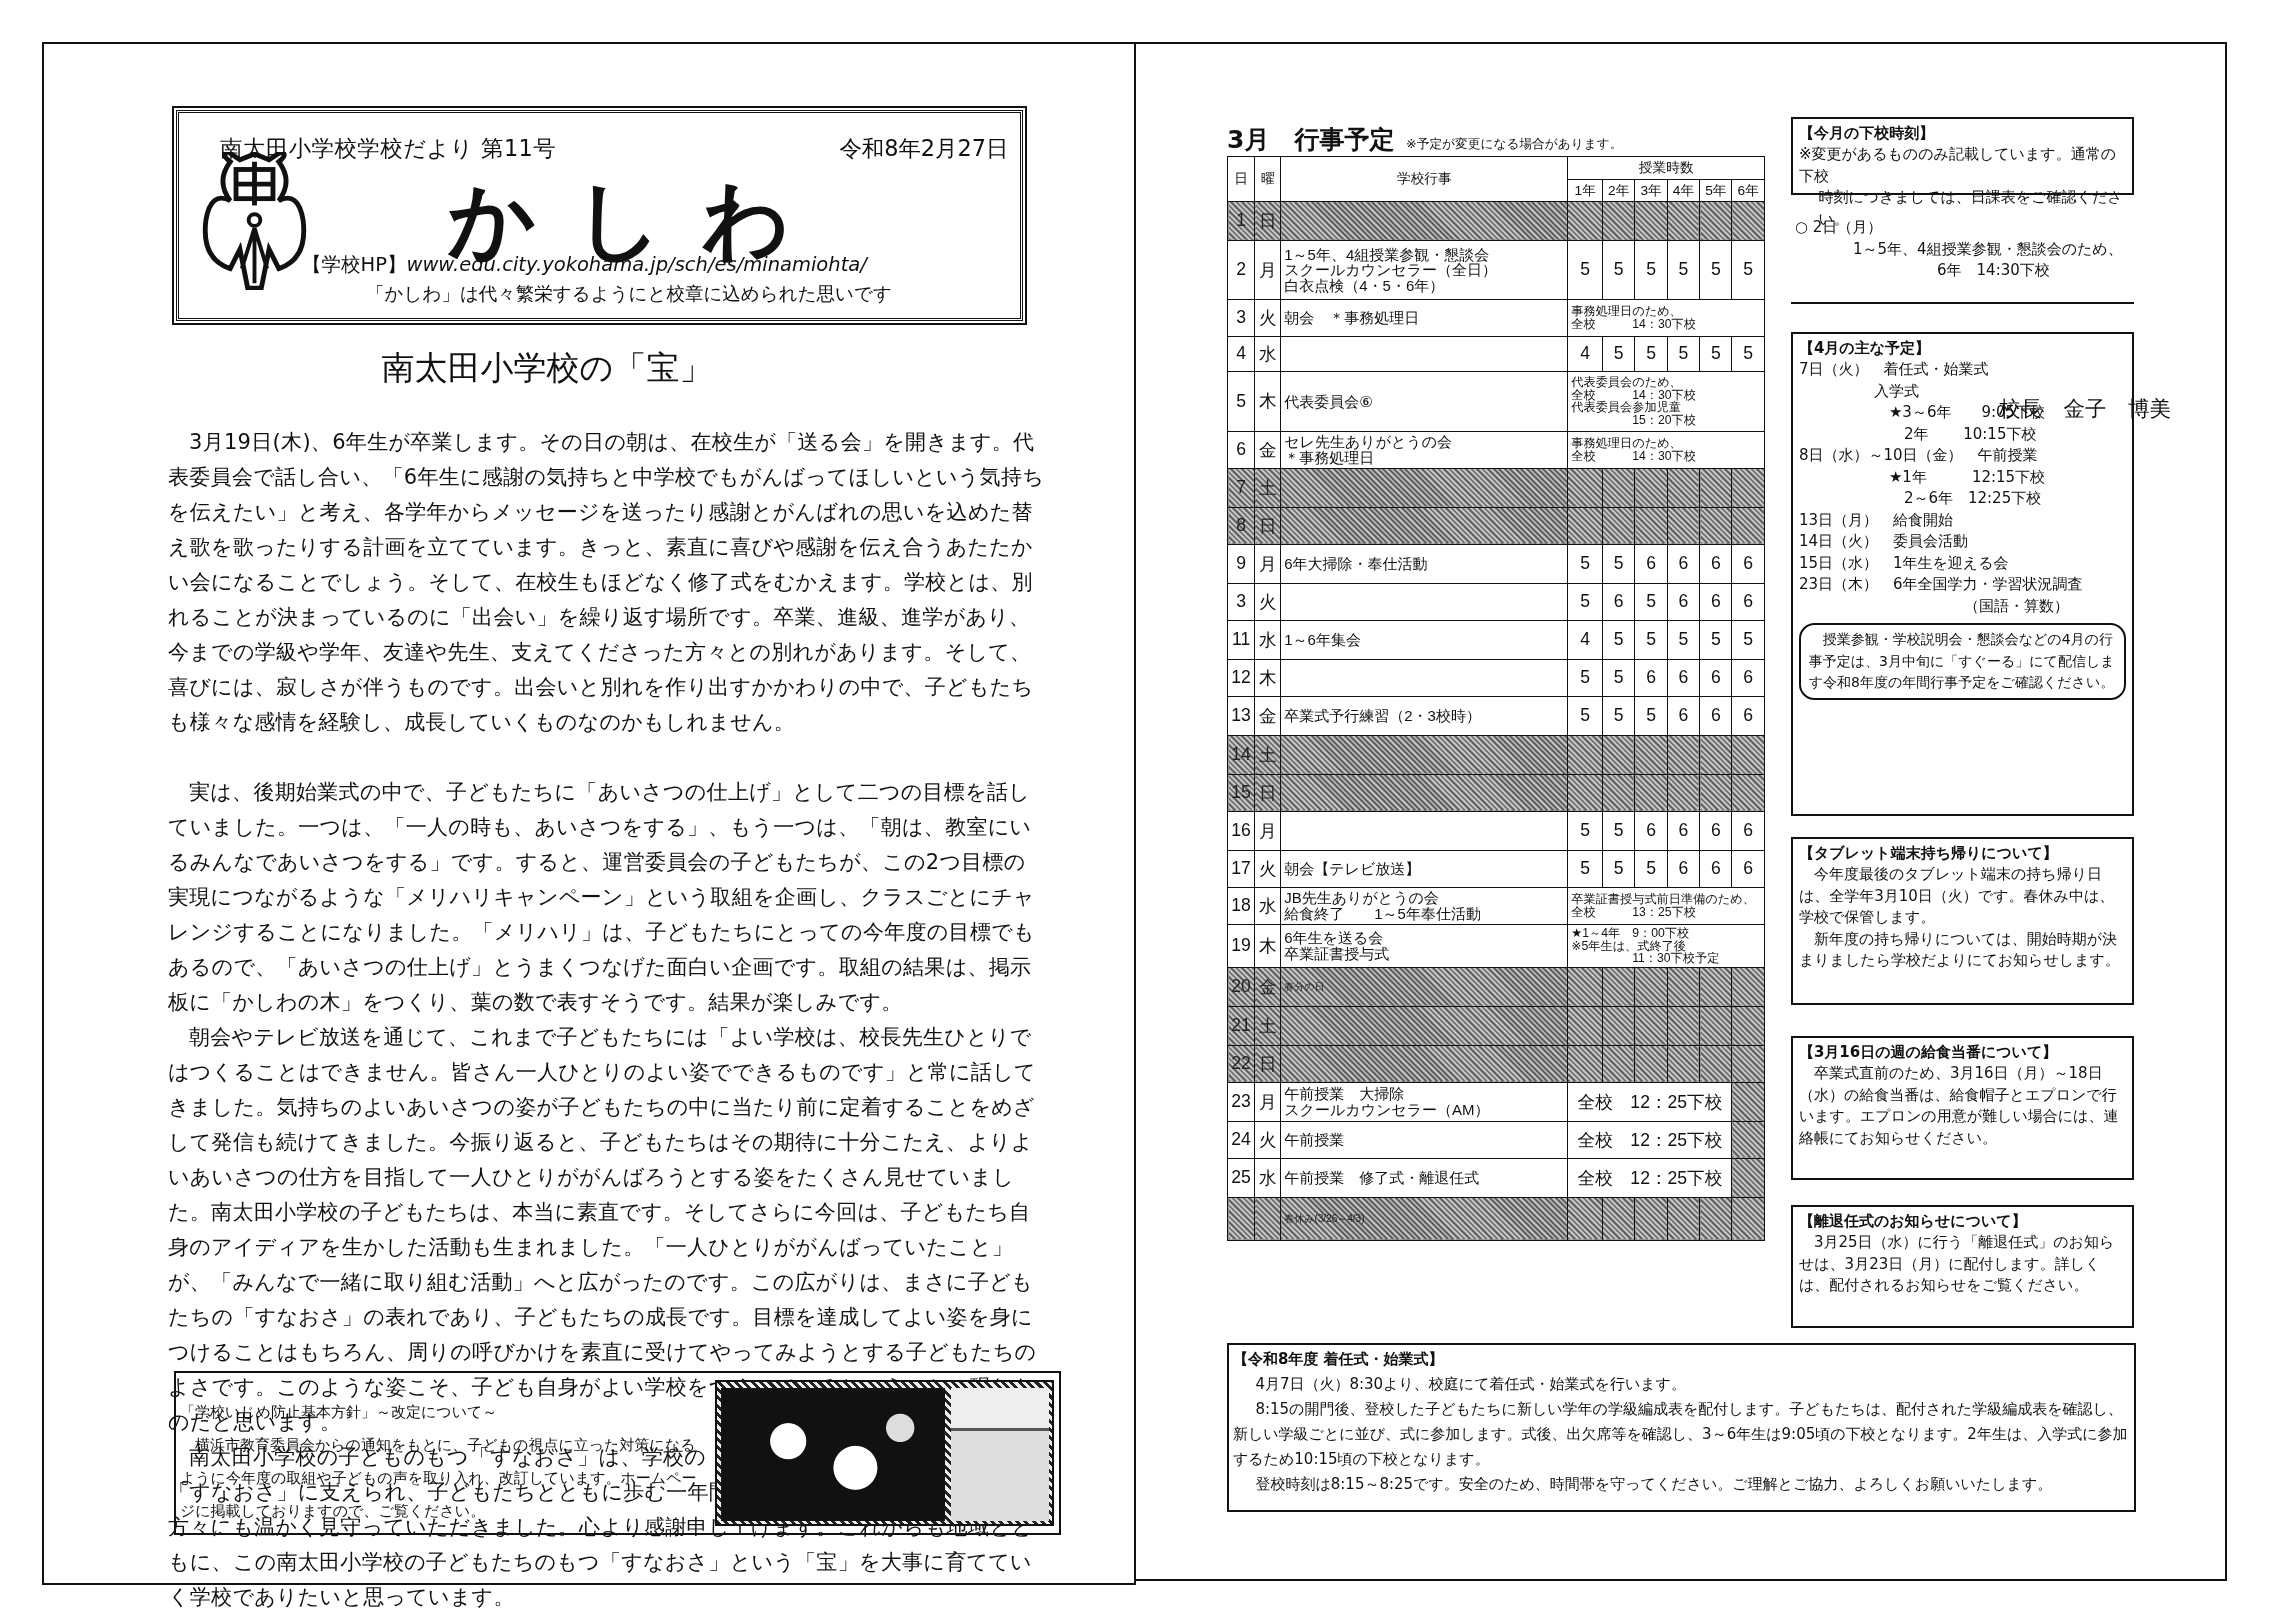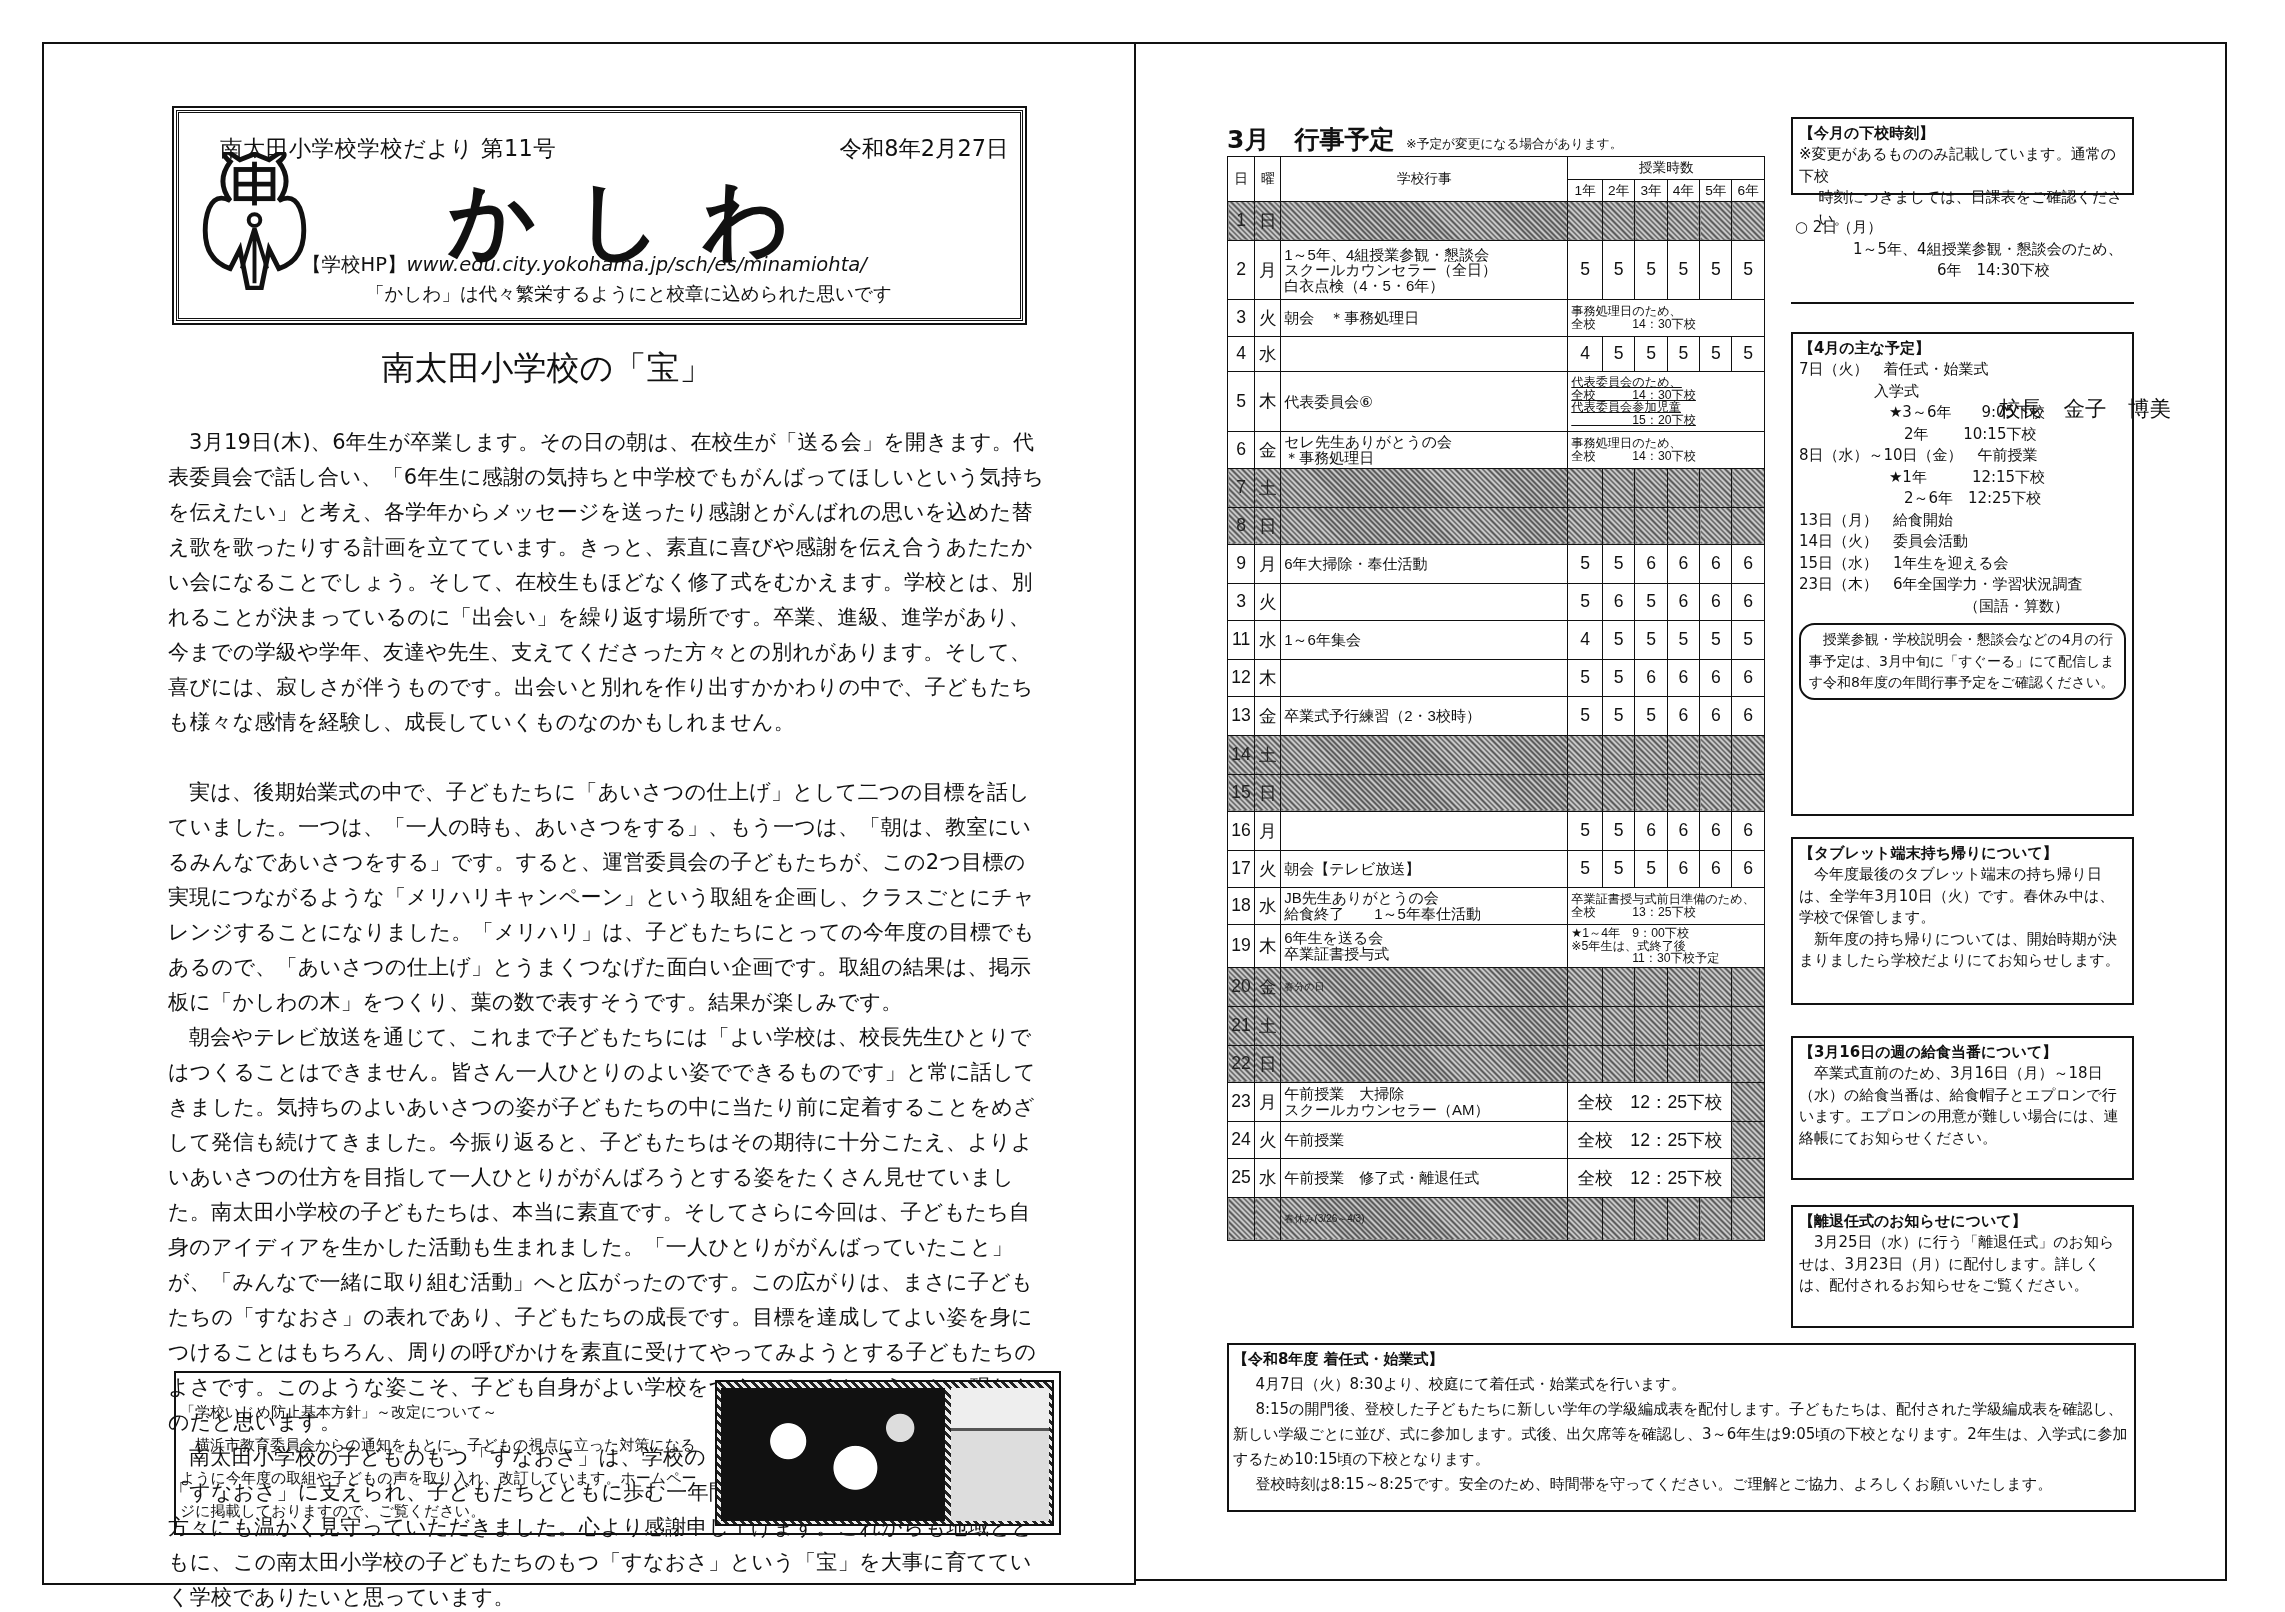--- a/index.html
+++ b/index.html
@@ -182,21 +182,21 @@
         <td class="num" style="white-space: pre-line;">5</td>
         <td class="num" style="white-space: pre-line;">5</td>
         <td class="num" style="white-space: pre-line;">5</td>
         <td class="num" style="white-space: pre-line;">5</td>
         <td class="num" style="white-space: pre-line;">5</td>
       </tr>
       <tr style="height: 60px;">
         <td class="c" style="white-space: pre-line;">5</td>
         <td class="c" style="white-space: pre-line;">木</td>
         <td class="ev" style="white-space: pre-line;">代表委員会⑥</td>
-        <td class="note" colspan="6" style="white-space: pre-line; text-decoration: underline;">代表委員会のため、
+        <td class="note" colspan="6" style="white-space: pre-line;">代表委員会のため、
 全校　　　14：30下校
 代表委員会参加児童
 　　　　　15：20下校</td>
       </tr>
       <tr style="height: 37px;">
         <td class="c" style="white-space: pre-line;">6</td>
         <td class="c" style="white-space: pre-line;">金</td>
         <td class="ev" style="white-space: pre-line;">セレ先生ありがとうの会
 ＊事務処理日</td>
         <td class="note" colspan="6" style="white-space: pre-line;">事務処理日のため、

